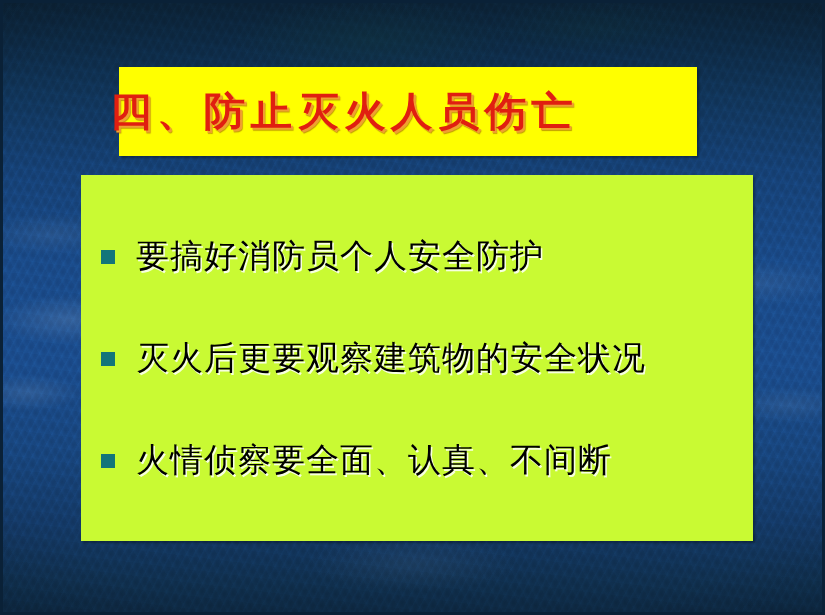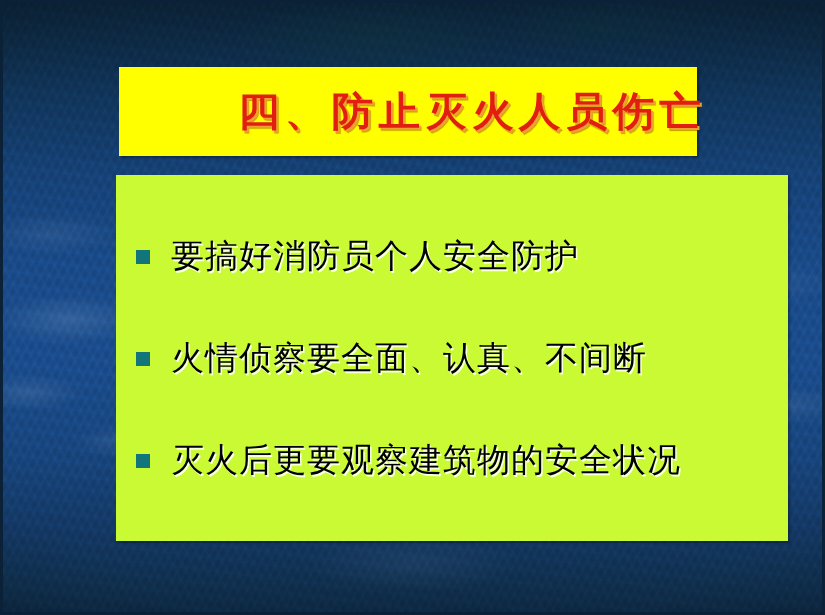--- a/index.html
+++ b/index.html
@@ -86,21 +86,21 @@
   .title-box {
     position: absolute;
     left: 116px;
     top: 64px;
     width: 578px;
     height: 89px;
     background: #ffff00;
     box-shadow: 2px 2px 2px rgba(0,0,0,0.30);
     display: flex;
     align-items: center;
-    justify-content: flex-end;
+    justify-content: flex-start;
   }
   .title-text {
     font-family: "DejaVu Sans", "Liberation Sans", sans-serif;
     font-weight: bold;
     font-size: 40px;
     letter-spacing: 5px;
     color: #e01f10;
     white-space: nowrap;
     text-shadow:
       2px 2px 0 #f0a030,
@@ -115,21 +115,20 @@
     top: 172px;
     width: 672px;
     height: 366px;
     background: #c9fa33;
     box-shadow: 2px 2px 2px rgba(0,0,0,0.30);
     box-sizing: border-box;
     padding: 30px 16px 30px 12px;
     display: flex;
     flex-direction: column;
     justify-content: space-around;
-    margin-left: 35px;
   }
 
   .bullet-row {
     display: flex;
     align-items: center;
     padding-left: 8px;
   }
   .bullet-marker {
     flex: 0 0 auto;
     width: 14px;
@@ -166,23 +165,23 @@
   <div class="body-box">
 
     <div class="bullet-row">
       <span class="bullet-marker"></span>
       <span class="bullet-text">要搞好消防员个人安全防护</span>
     </div>
 
 
     <div class="bullet-row">
       <span class="bullet-marker"></span>
-      <span class="bullet-text">火情侦察要全面、认真、不间断</span>
+      <span class="bullet-text">灭火后更要观察建筑物的安全状况</span>
     </div>
 
     <div class="bullet-row">
       <span class="bullet-marker"></span>
-      <span class="bullet-text">灭火后更要观察建筑物的安全状况</span>
+      <span class="bullet-text">火情侦察要全面、认真、不间断</span>
     </div>
 
   </div>
 
 </div>
 
 </body></html>

